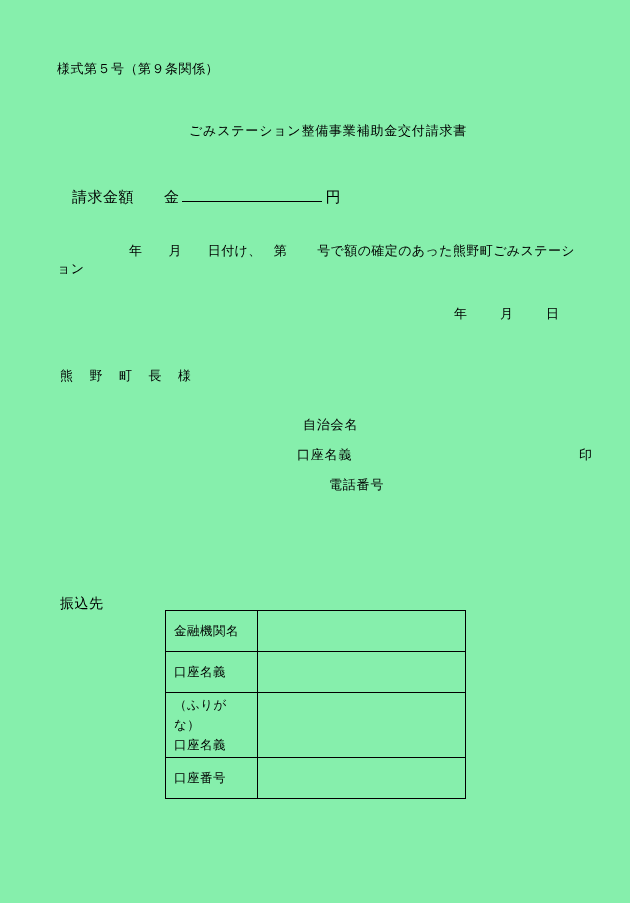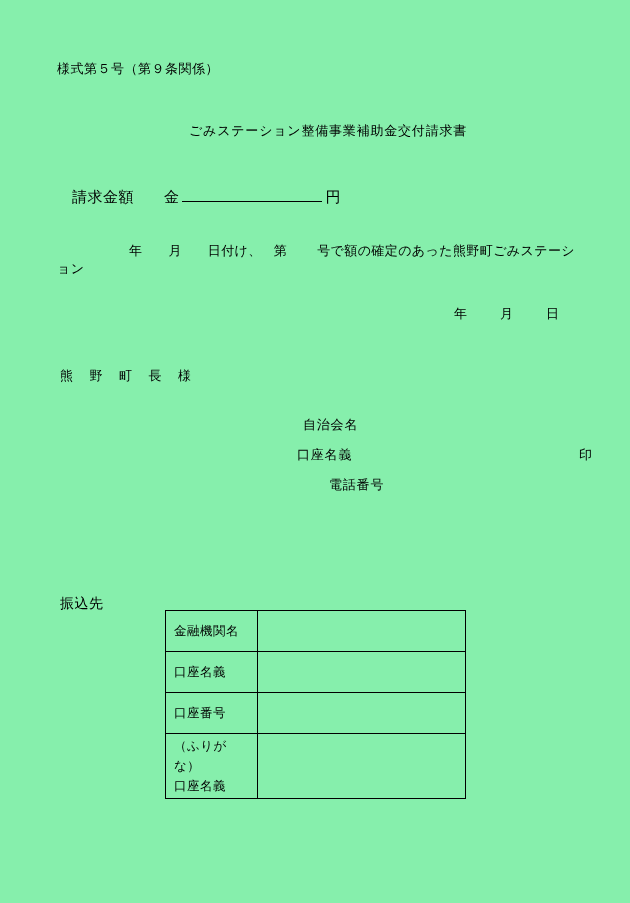--- a/index.html
+++ b/index.html
@@ -207,26 +207,26 @@
     <tbody>
       <tr>
         <td class="label">金融機関名</td>
         <td class="value"></td>
       </tr>
       <tr>
         <td class="label">口座名義</td>
         <td class="value"></td>
       </tr>
       <tr>
-        <td class="label">口座番号</td>
-        <td class="value"></td>
-      </tr>
-      <tr>
         <td class="label label-two">
           <span class="two-line">（ふりがな）</span>
           <span class="two-line">口座名義</span>
         </td>
         <td class="value"></td>
       </tr>
+      <tr>
+        <td class="label">口座番号</td>
+        <td class="value"></td>
+      </tr>
     </tbody>
   </table>
 
 </div>
 
 </body></html>

